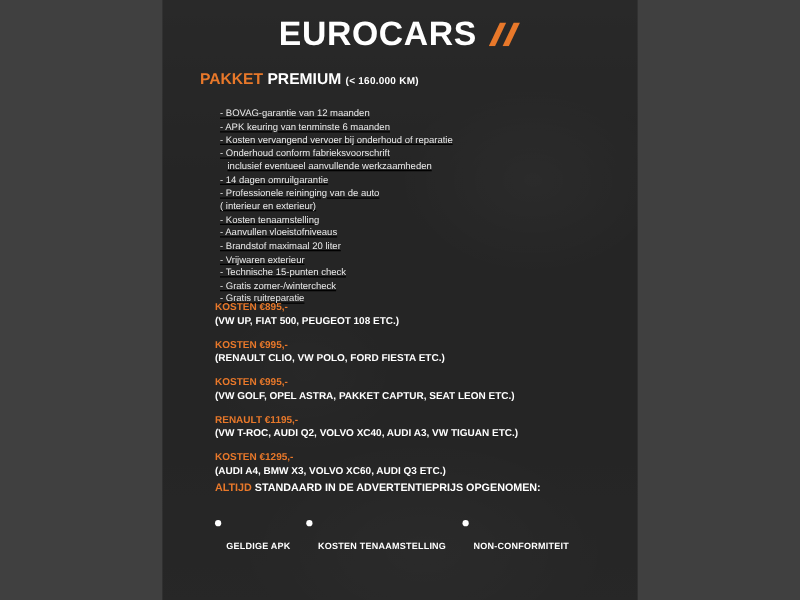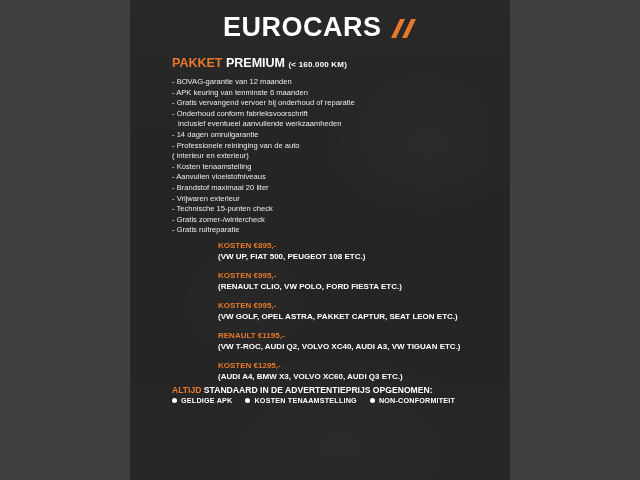--- a/index.html
+++ b/index.html
@@ -73,61 +73,61 @@
     display: inline-block;
     vertical-align: middle;
     margin-left: 5px;
     position: relative;
     top: 3px;
   }
 
   
   .content {
     position: absolute;
-    left: 42px;
+    left: 30px;
     top: 56px;
     width: 300px;
   }
   .pakket-line {
     font-size: 12.5px;
     font-weight: bold;
     color: #ffffff;
     margin-bottom: 7px;
     white-space: nowrap;
   }
   .pakket-line .accent { color: #e8782a; }
   .pakket-line .km {
     font-size: 8px;
     font-weight: bold;
     color: #ffffff;
     letter-spacing: 0.2px;
   }
 
   ul.features {
     list-style: none;
-    margin: 0;
+    margin: 16px;
     padding: 0;
+    text-decoration: underline;
   }
   ul.features li {
     font-size: 7.6px;
     color: #eaeaea;
     line-height: 10.6px;
     white-space: nowrap;
   }
   ul.features li.sub {
     padding-left: 6px;
   }
 
   
   .prices {
     position: absolute;
     left: 42px;
     top: 240px;
     width: 320px;
-    margin-left: 46px;
   }
   .price-block { margin-bottom: 8px; }
   .price-line {
     font-size: 8px;
     font-weight: bold;
     color: #e8782a;
     line-height: 11px;
     white-space: nowrap;
   }
   .price-models {
@@ -169,20 +169,21 @@
     height: 5px;
     border-radius: 50%;
     background: #ffffff;
     flex: 0 0 auto;
   }
   .footer-item span.lbl {
     font-size: 7.2px;
     font-weight: bold;
     color: #ffffff;
     letter-spacing: 0.2px;
+    margin-top: 36px;
   }
 </style>
 </head>
 <body>
 
 <div id="page">
 
   <div class="panel">
     <div class="panel-photo"></div>
     <div class="panel-overlay"></div>
@@ -202,21 +203,21 @@
       <div class="content">
         <div class="pakket-line">
           <span class="accent">PAKKET</span>
           <span>PREMIUM</span>
           <span class="km">(&lt; 160.000 KM)</span>
         </div>
 
         <ul class="features">
           <li>- BOVAG-garantie van 12 maanden</li>
           <li>- APK keuring van tenminste 6 maanden</li>
-          <li>- Gratis vervangend vervoer bij onderhoud of reparatie</li>
+          <li>- Kosten vervangend vervoer bij onderhoud of reparatie</li>
           <li>- Onderhoud conform fabrieksvoorschrift</li>
           <li class="sub">inclusief eventueel aanvullende werkzaamheden</li>
           <li>- 14 dagen omruilgarantie</li>
           <li>- Professionele reininging van de auto</li>
           <li>( interieur en exterieur)</li>
           <li>- Kosten tenaamstelling</li>
           <li>- Aanvullen vloeistofniveaus</li>
           <li>- Brandstof maximaal 20 liter</li>
           <li>- Vrijwaren exterieur</li>
           <li>- Technische 15-punten check</li>

